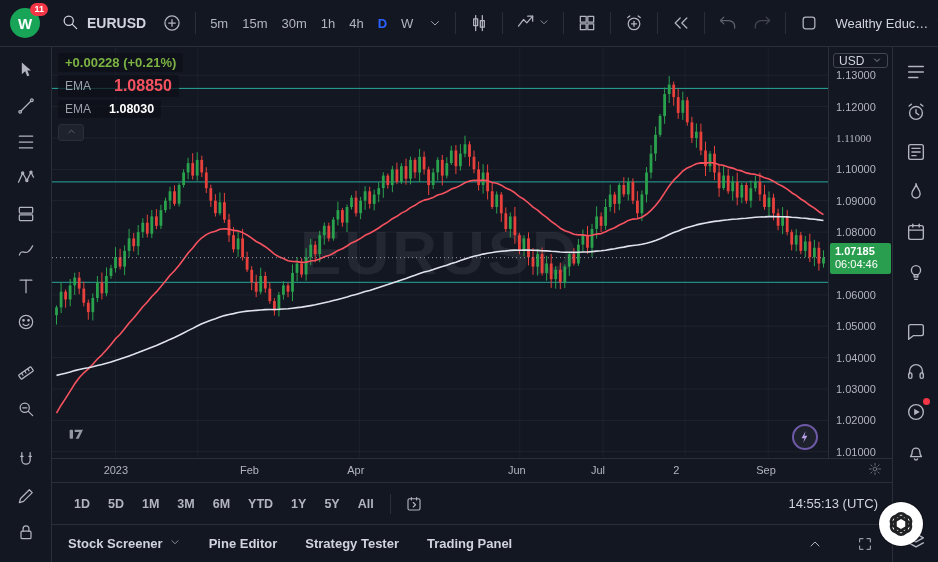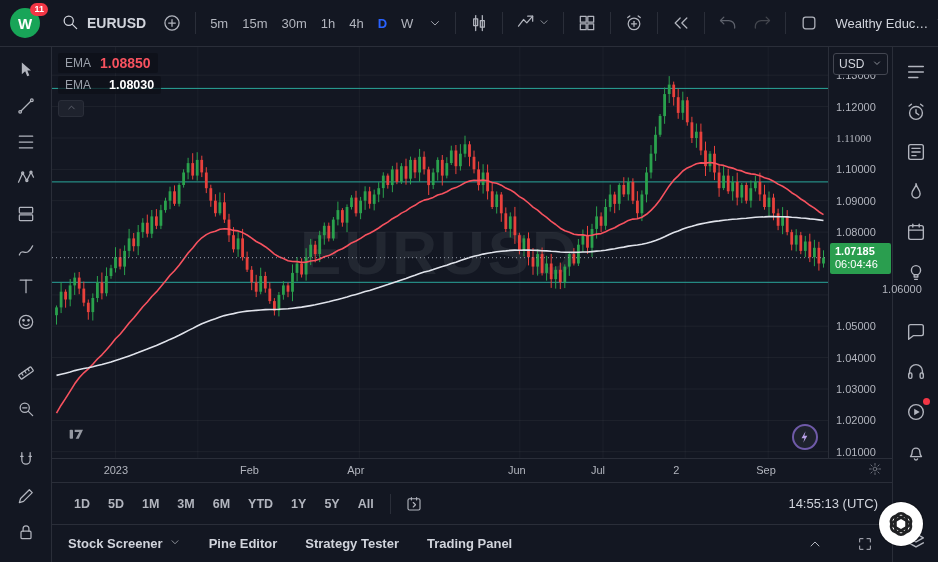--- a/index.html
+++ b/index.html
@@ -47,30 +47,30 @@
   .plot { position: absolute; left: 0; top: 0; right: 64px; bottom: 24px; overflow: hidden; cursor: crosshair; }
   #candles-svg { position: absolute; inset: 0; z-index: 1; }
   .watermark { position: absolute; inset: 0; z-index: 0; display: flex; flex-direction: column; align-items: center; justify-content: center; color: rgba(150,153,163,0.12); pointer-events: none; }
   .wm1 { font-size: 62px; font-weight: 700; letter-spacing: 3px; }
   .wm2 { font-size: 40px; font-weight: 600; margin-top: 8px; }
 
   .legend { position: absolute; top: 6px; left: 6px; z-index: 3; display: flex; flex-direction: column; gap: 3px; align-items: flex-start; }
   .chip { background: rgba(12,15,23,0.72); padding: 2px 7px; font-size: 13px; border-radius: 2px; display: flex; align-items: center; }
   .change { color: var(--change,#4caf50); font-weight: 600; }
   .muted { color: #9aa0aa; font-size: 12px; }
-  .v1 { color: var(--ema-fast,#f7525f); margin-left: 9px; font-weight: 600; font-size: 14px; }
+  .v1 { color: var(--ema-fast,#f7525f); margin-left: 23px; font-weight: 600; font-size: 16px; }
   .v2 { color: #fff; margin-left: 18px; font-weight: 600; font-size: 12.5px; }
   .collapse { margin-top: 3px; width: 26px; height: 17px; background: #1e222d; border: 1px solid #2a2e39; color: #787b86; display: flex; align-items: center; justify-content: center; border-radius: 3px; cursor: pointer; }
 
   .tv-logo { position: absolute; left: 12px; bottom: 12px; z-index: 3; color: #9598a1; cursor: pointer; }
   .bolt { position: absolute; right: 10px; bottom: 8px; z-index: 3; width: 26px; height: 26px; border-radius: 50%; background: #1e222d; border: 2px solid #6f5aa8; display: flex; align-items: center; justify-content: center; cursor: pointer; padding: 0; }
 
   .price-axis { position: absolute; top: 0; right: 0; width: 64px; bottom: 24px; border-left: 1px solid var(--border,#2a2e39); z-index: 2; cursor: ns-resize; }
   .ytick { position: absolute; left: 7px; font-size: 11px; color: #b2b5be; white-space: nowrap; }
-  .currency { position: absolute; top: 6px; left: 4px; right: 4px; height: 22px; border: 1px solid #434651; border-radius: 3px; background: var(--bg,#131722); display: flex; align-items: center; justify-content: space-between; padding: 0 5px; font-size: 12px; color: var(--text,#d1d4dc); cursor: pointer; z-index: 4; }
+  .currency { position: absolute; top: 6px; left: 4px; right: 4px; height: 15px; border: 1px solid #434651; border-radius: 3px; background: var(--bg,#131722); display: flex; align-items: center; justify-content: space-between; padding: 0 5px; font-size: 12px; color: var(--text,#d1d4dc); cursor: pointer; z-index: 4; }
   .price-badge { position: absolute; left: 1px; right: 1px; background: var(--badge,#2a9e4f); color: #fff; border-radius: 2px; padding: 2px 5px; font-size: 11px; line-height: 13.5px; font-weight: 700; z-index: 5; }
   .pb2 { font-weight: 400; }
 
   .time-axis { position: absolute; left: 0; right: 0; bottom: 0; height: 24px; border-top: 1px solid var(--border,#2a2e39); cursor: ew-resize; }
   .tlabels { position: absolute; left: 0; right: 64px; top: 0; bottom: 0; text-align: center; }
   .ttick { position: absolute; top: 5px; font-size: 11px; color: #b2b5be; white-space: nowrap; }
   .axis-corner { position: absolute; right: 0; top: 0; width: 64px; height: 100%; display: flex; align-items: center; justify-content: flex-end; padding-right: 10px; color: #787b86; cursor: pointer; }
 
   
   .range-row { height: 42px; flex: 0 0 42px; display: flex; align-items: center; padding: 0 14px; border-top: 1px solid var(--border,#2a2e39); }
@@ -664,20 +664,21 @@
               <rect x="761.0" y="200.8" width="2.8" height="9.4" fill="#2aa14d"></rect>
               <line x1="766.9" x2="766.9" y1="194.8" y2="223.6" stroke="#e8413c" stroke-width="1"></line>
               <rect x="765.5" y="200.8" width="2.8" height="15.7" fill="#e8413c"></rect>
               <line x1="771.5" x2="771.5" y1="203.3" y2="220.6" stroke="#2aa14d" stroke-width="1"></line>
               <rect x="770.1" y="210.7" width="2.8" height="5.8" fill="#2aa14d"></rect>
               <polyline points="4.5,366.1 9.1,358.2 13.6,351.4 18.2,344.1 22.7,336.8 27.2,330.7 31.8,325.8 36.3,321.9 40.8,317.3 45.4,312.0 49.9,307.8 54.5,302.7 59.0,297.5 63.5,291.8 68.1,287.2 72.6,281.8 77.1,276.0 81.7,271.0 86.2,265.5 90.8,259.7 95.3,255.0 99.8,249.5 104.4,244.9 108.9,239.6 113.5,234.1 118.0,228.3 122.5,223.7 127.1,218.2 131.6,212.2 136.1,206.0 140.7,201.0 145.2,195.3 149.8,190.8 154.3,187.6 158.8,185.4 163.4,184.2 167.9,182.3 172.4,181.7 177.0,182.1 181.5,183.4 186.1,183.9 190.6,185.6 195.1,188.0 199.7,191.1 204.2,194.5 208.7,196.8 213.3,199.7 217.8,203.2 222.4,207.1 226.9,209.7 231.4,211.5 236.0,213.7 240.5,214.5 245.1,214.6 249.6,215.4 254.1,215.1 258.7,214.0 263.2,213.5 267.7,211.9 272.3,209.8 276.8,208.6 281.4,206.3 285.9,203.5 290.4,201.7 295.0,199.0 299.5,195.9 304.0,194.0 308.6,191.4 313.1,188.3 317.7,186.3 322.2,183.8 326.7,181.0 331.3,177.7 335.8,175.1 340.4,171.7 344.9,169.3 349.4,166.1 354.0,163.9 358.5,160.6 363.0,158.3 367.6,155.2 372.1,153.1 376.7,152.1 381.2,150.4 385.7,148.0 390.3,146.7 394.8,144.8 399.3,142.1 403.9,140.6 408.4,138.4 413.0,135.8 417.5,134.1 422.0,133.3 426.6,133.6 431.1,133.1 435.6,133.8 440.2,135.5 444.7,136.3 449.3,138.2 453.8,141.1 458.3,142.9 462.9,145.8 467.4,149.6 472.0,152.3 476.5,156.0 481.0,160.1 485.6,163.1 490.1,167.2 494.6,170.4 499.2,174.3 503.7,177.5 508.3,181.2 512.8,183.7 517.3,185.2 521.9,187.2 526.4,187.9 530.9,187.9 535.5,188.7 540.0,188.3 544.6,187.1 549.1,186.6 553.6,184.8 558.2,182.4 562.7,180.8 567.3,178.0 571.8,176.0 576.3,173.4 580.9,172.1 585.4,171.7 589.9,170.2 594.5,167.3 599.0,163.4 603.6,158.5 608.1,152.7 612.6,145.9 617.2,138.9 621.7,133.2 626.2,128.9 630.8,124.0 635.3,120.9 639.9,118.9 644.4,116.7 648.9,115.9 653.5,116.1 658.0,115.5 662.5,116.1 667.1,117.7 671.6,118.4 676.2,120.1 680.7,121.1 685.2,123.0 689.8,123.9 694.3,125.9 698.9,126.9 703.4,127.4 707.9,128.7 712.5,130.7 717.0,132.0 721.5,134.2 726.1,137.1 730.6,139.2 735.2,142.1 739.7,145.7 744.2,148.4 748.8,152.0 753.3,154.8 757.8,158.3 762.4,161.1 766.9,164.7 771.5,167.6" fill="none" stroke="#f7525f" stroke-width="1.6" stroke-linejoin="round"></polyline>
               <polyline points="4.5,328.4 9.1,327.3 13.6,326.2 18.2,325.0 22.7,323.6 27.2,322.5 31.8,321.5 36.3,320.7 40.8,319.7 45.4,318.5 49.9,317.5 54.5,316.2 59.0,314.9 63.5,313.4 68.1,312.1 72.6,310.5 77.1,308.9 81.7,307.3 86.2,305.6 90.8,303.7 95.3,302.1 99.8,300.2 104.4,298.5 108.9,296.5 113.5,294.5 118.0,292.4 122.5,290.5 127.1,288.3 131.6,286.0 136.1,283.6 140.7,281.4 145.2,279.0 149.8,276.8 154.3,274.9 158.8,273.2 163.4,271.7 167.9,270.0 172.4,268.6 177.0,267.5 181.5,266.6 186.1,265.5 190.6,264.7 195.1,264.1 199.7,263.7 204.2,263.4 208.7,263.0 213.3,262.6 217.8,262.5 222.4,262.5 226.9,262.3 231.4,262.0 236.0,261.7 240.5,261.2 245.1,260.6 249.6,260.1 254.1,259.4 258.7,258.6 263.2,257.8 267.7,256.8 272.3,255.7 276.8,254.8 281.4,253.6 285.9,252.4 290.4,251.3 295.0,250.0 299.5,248.6 304.0,247.4 308.6,246.1 313.1,244.6 317.7,243.4 322.2,242.0 326.7,240.6 331.3,239.0 335.8,237.6 340.4,235.9 344.9,234.5 349.4,232.9 354.0,231.4 358.5,229.8 363.0,228.3 367.6,226.6 372.1,225.1 376.7,223.9 381.2,222.5 385.7,220.9 390.3,219.6 394.8,218.2 399.3,216.5 403.9,215.2 408.4,213.6 413.0,212.0 417.5,210.5 422.0,209.3 426.6,208.3 431.1,207.1 435.6,206.2 440.2,205.5 444.7,204.7 449.3,204.2 453.8,203.9 458.3,203.4 462.9,203.1 467.4,203.2 472.0,203.0 476.5,203.1 481.0,203.3 485.6,203.4 490.1,203.7 494.6,203.9 499.2,204.3 503.7,204.5 508.3,205.0 512.8,205.2 517.3,205.2 521.9,205.4 526.4,205.3 530.9,205.0 535.5,205.0 540.0,204.6 544.6,204.1 549.1,203.8 553.6,203.2 558.2,202.4 562.7,201.7 567.3,200.8 571.8,200.1 576.3,199.1 580.9,198.5 585.4,198.0 589.9,197.3 594.5,196.3 599.0,195.0 603.6,193.5 608.1,191.7 612.6,189.7 617.2,187.5 621.7,185.6 626.2,183.9 630.8,182.0 635.3,180.5 639.9,179.3 644.4,177.9 648.9,176.9 653.5,176.0 658.0,175.1 662.5,174.4 667.1,173.9 671.6,173.2 676.2,172.8 680.7,172.3 685.2,172.0 689.8,171.5 694.3,171.3 698.9,170.8 703.4,170.3 707.9,170.0 712.5,169.9 717.0,169.6 721.5,169.5 726.1,169.7 730.6,169.7 735.2,169.9 739.7,170.3 744.2,170.5 748.8,171.0 753.3,171.3 757.8,171.9 762.4,172.3 766.9,172.9 771.5,173.5" fill="none" stroke="#e0e3eb" stroke-width="1.6" stroke-linejoin="round"></polyline>
               <line x1="0" x2="776" y1="210.7" y2="210.7" stroke="#9aa0ad" stroke-width="1" stroke-dasharray="1,3"></line>
             </svg>
           <div class="legend">
+            <div class="chip change">+0.00228 (+0.21%)</div>
             <div class="chip">
               <span class="muted">EMA</span>
               <span class="v1">1.08850</span>
             </div>
             <div class="chip">
               <span class="muted">EMA</span>
               <span class="v2">1.08030</span>
             </div>
             <button class="collapse">
               <span><svg width="11" height="11" viewBox="0 0 24 24" fill="none" stroke="currentColor" stroke-width="1.5" stroke-linecap="round" stroke-linejoin="round">
@@ -708,21 +709,21 @@
           <div class="price-badge" id="price-badge" style="top: 195.677px;">
             <div class="pb1" id="pb-price">1.07185</div>
             <div class="pb2" id="pb-count">06:04:46</div>
           </div>
         <div class="ytick" style="top: 22.2366px;">1.13000</div>
             <div class="ytick" style="top: 53.6107px;">1.12000</div>
             <div class="ytick" style="top: 84.9847px; font-family: Liberation Serif, serif;">1.11000</div>
             <div class="ytick" style="top: 116.359px;">1.10000</div>
             <div class="ytick" style="top: 147.733px;">1.09000</div>
             <div class="ytick" style="top: 179.107px;">1.08000</div>
-            <div class="ytick" style="top: 236px; margin-left: 46px;">1.06000</div>
+            <div class="ytick" style="top: 242px;">1.06000</div>
             <div class="ytick" style="top: 273.229px;">1.05000</div>
             <div class="ytick" style="top: 304.603px;">1.04000</div>
             <div class="ytick" style="top: 335.977px;">1.03000</div>
             <div class="ytick" style="top: 367.351px;">1.02000</div>
             <div class="ytick" style="top: 398.725px;">1.01000</div>
           </div>
 
         <div class="time-axis">
           <div class="tlabels" id="tlabels">
               <div class="ttick" style="left: 51.632px;">2023</div>

